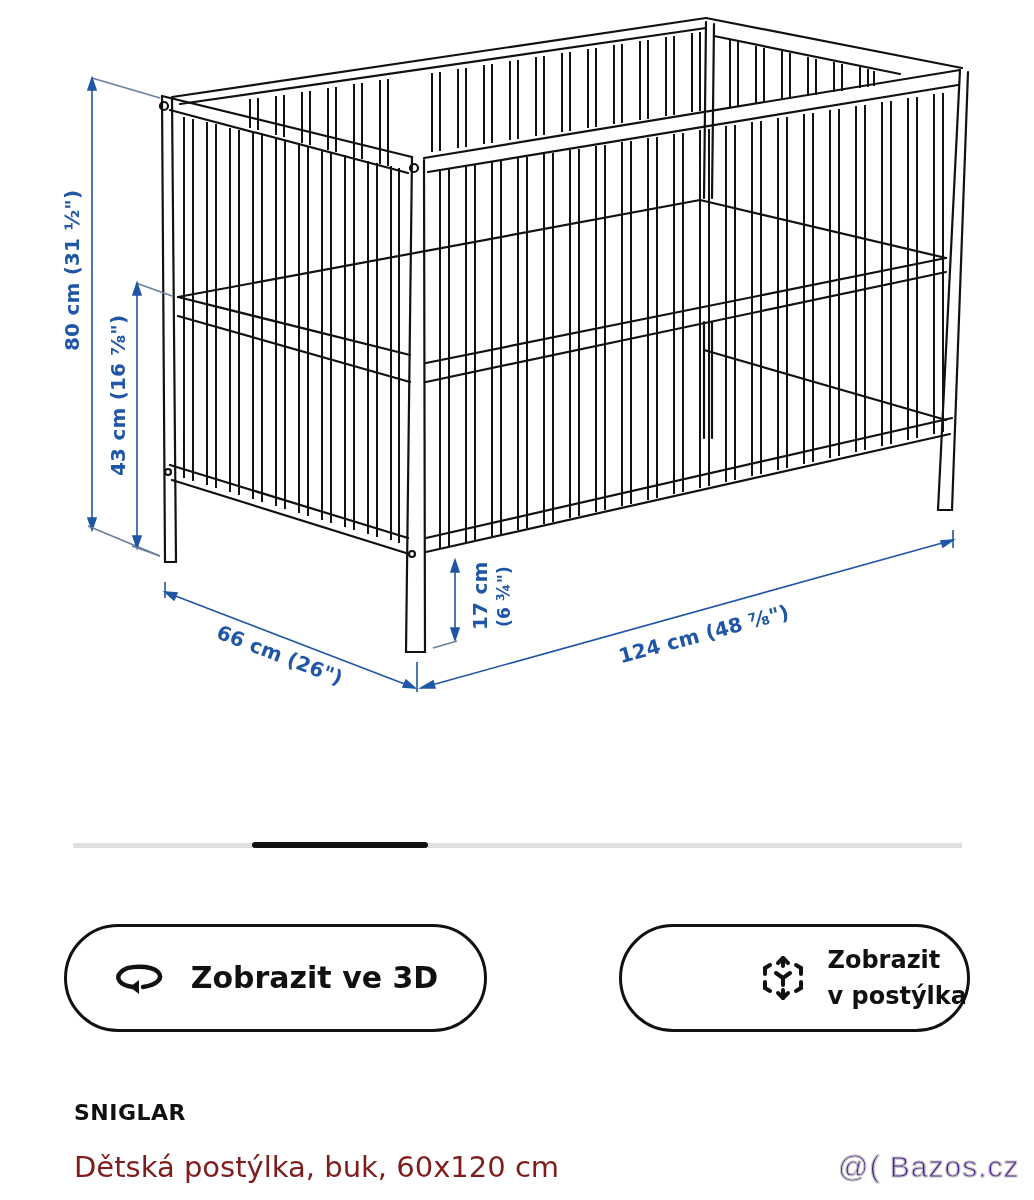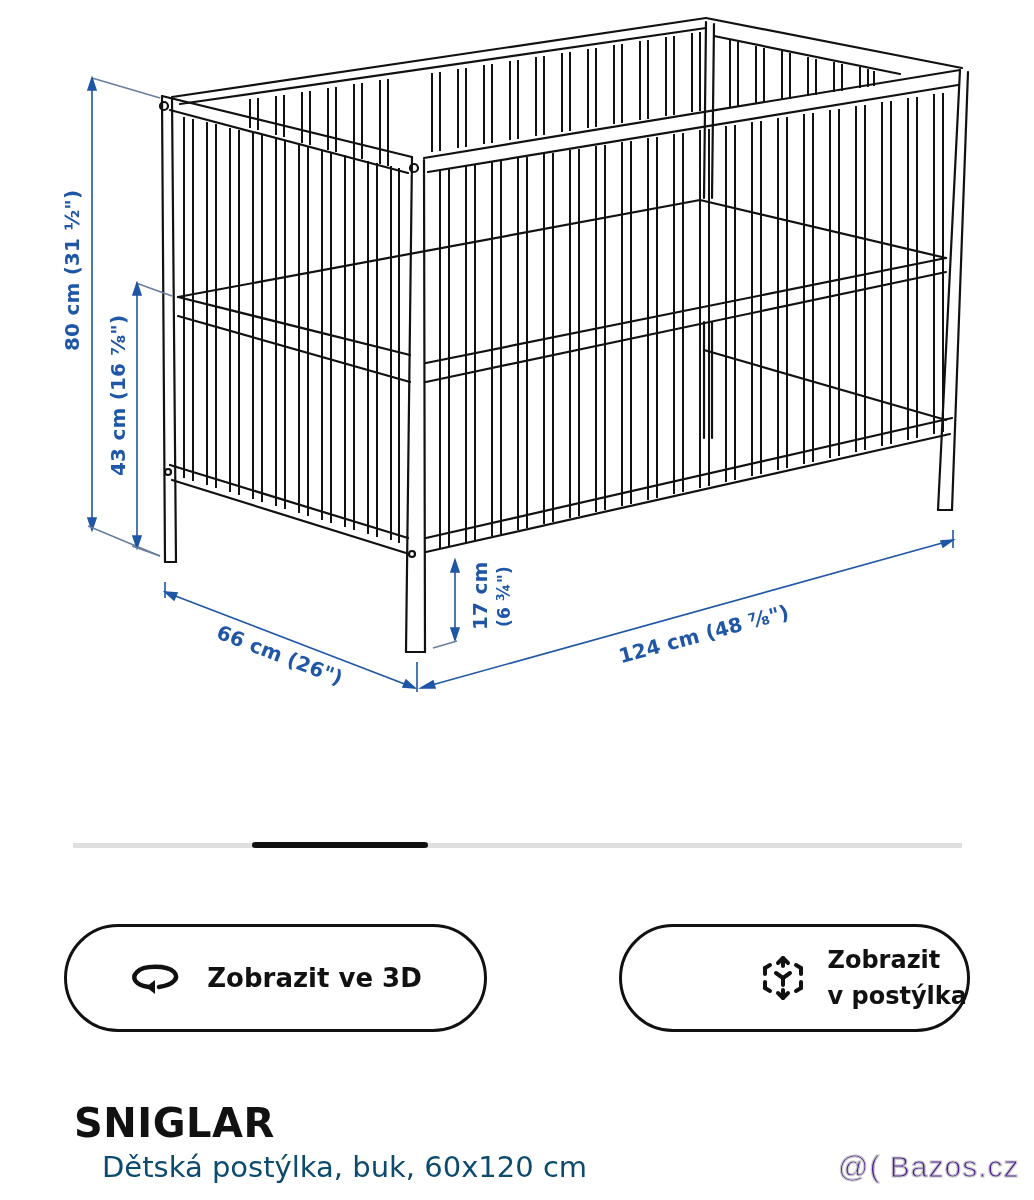--- a/index.html
+++ b/index.html
@@ -15,28 +15,28 @@
   .carousel-track { position:absolute; left:73px; top:843px; width:889px; height:5px;
                     background:#dfdfdf; }
   .carousel-thumb { position:absolute; left:252px; top:842px; width:176px; height:6px;
                     background:#111111; border-radius:3px; }
 
   .pill { position:absolute; height:108px; box-sizing:border-box; border:3px solid #111;
           border-radius:54px; background:#fff; display:flex; align-items:center;
           justify-content:center; cursor:pointer; }
   .pill-3d { left:64px; top:924px; width:423px; }
   .pill-room { left:619px; top:924px; width:351px; justify-content:flex-end; padding-left:64px; }
-  .pill .label { font-weight:bold; font-size:26px; color:#111; line-height:36px; }
+  .pill .label { font-weight:bold; font-size:30px; color:#111; line-height:36px; }
   .pill .icon { display:inline-flex; margin-right:26px; }
   .pill-room .icon { margin-right:22px; }
   .pill-room .label { font-size:24px; line-height:36px; }
 
   .product-name { position:absolute; left:74px; top:1100px; font-weight:bold;
-                  font-size:40px; letter-spacing:0.5px; color:#111; }
-  .product-desc { position:absolute; left:74px; top:1150px; font-size:29px; color:#0c4a6e;margin-left:28px; }
+                  font-size:22px; letter-spacing:0.5px; color:#111; }
+  .product-desc { position:absolute; left:74px; top:1150px; font-size:29px; color:#7f1d1d; }
 
   .watermark { position:absolute; left:838px; top:1150px; font-size:30px;
                font-family:"Liberation Sans", sans-serif; color:#4c1d95;
                -webkit-text-stroke:1.2px #c8c8c8; letter-spacing:1px; }
 </style>
 </head>
 <body>
 
 <div class="illustration">
   <svg width="1034" height="720" viewBox="0 0 1034 720">

